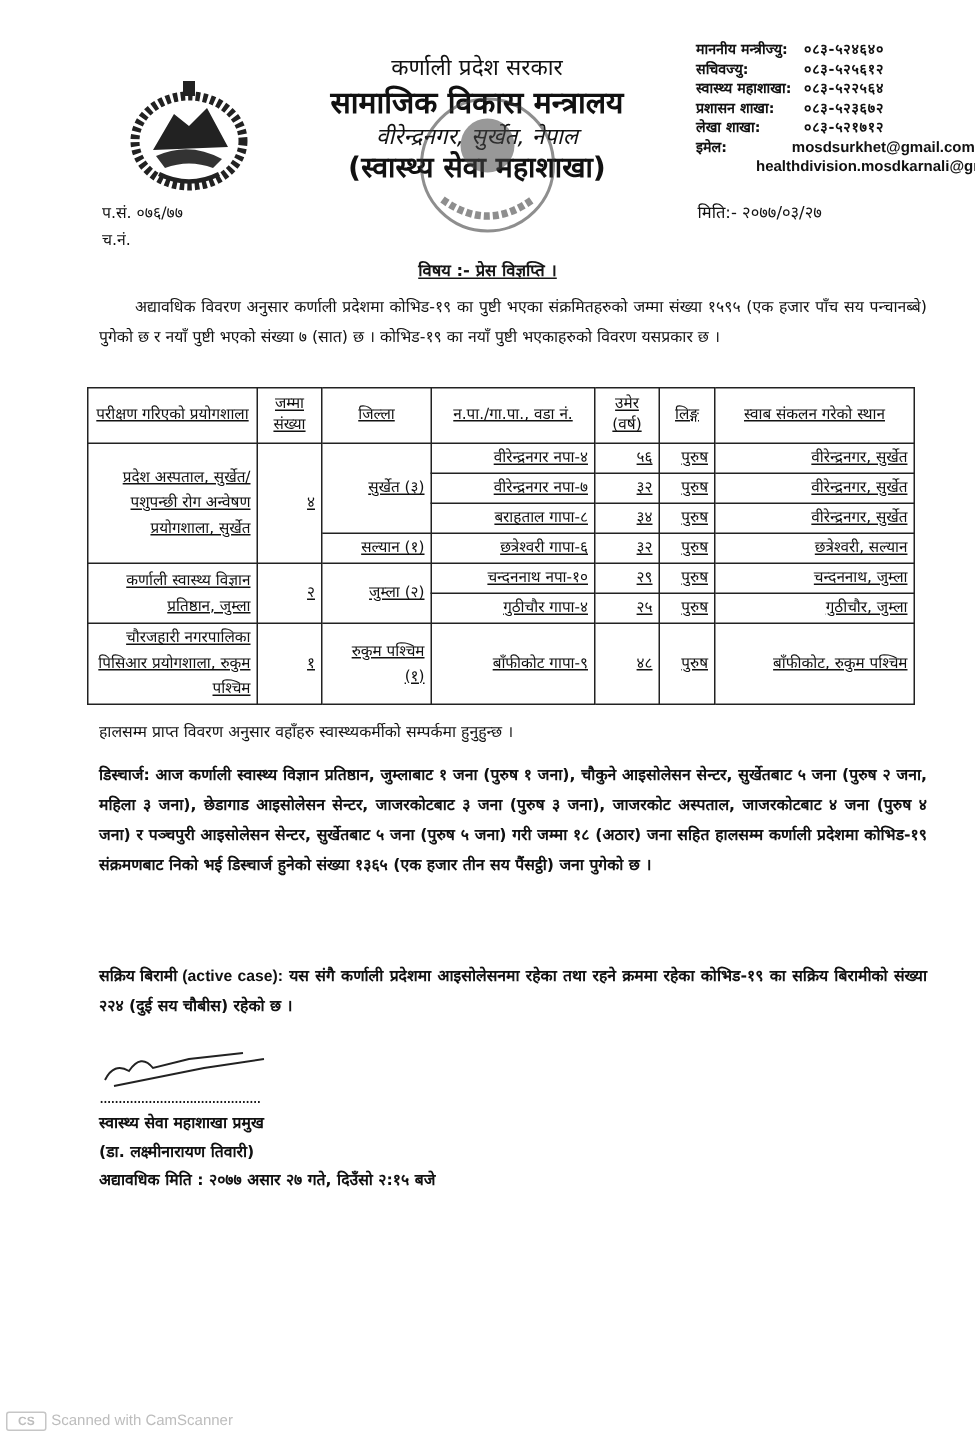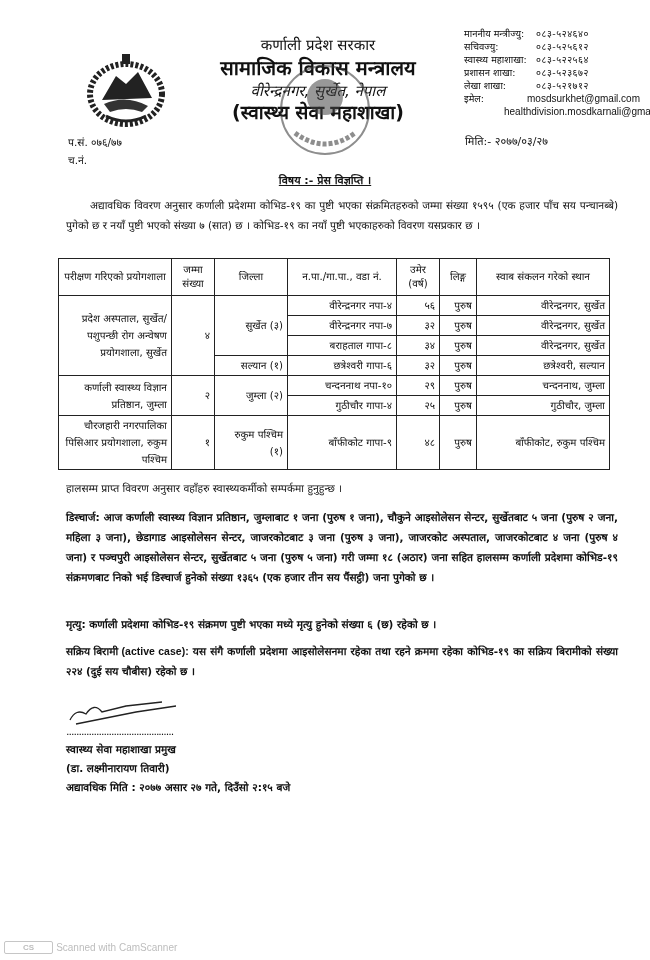--- a/index.html
+++ b/index.html
@@ -8,46 +8,46 @@
     font-family: "DejaVu Sans", sans-serif; color:#161616;
   }
   .page { position:absolute; left:0; top:0; width:650px; height:676px; }
   .logo { position:absolute; left:82px; top:50px; width:88px; height:80px; }
   .hdr { position:absolute; left:188px; top:35px; width:260px; text-align:center; color:#111; }
   .hdr .l1 { font-size:15px; line-height:20px; font-weight:normal; }
   .hdr .l2 { font-size:20px; line-height:26px; font-weight:bold; }
   .hdr .l3 { font-size:15px; line-height:21px;font-style:italic; }
   .hdr .l4 { font-size:19px; line-height:21px; font-weight:bold; }
   .stamp { position:absolute; left:270px; top:55px; width:110px; height:110px; opacity:0.55; }
-  .contacts { position:absolute; left:464px; top:27px; width:186px; font-size:9.5px; line-height:13px; font-weight:normal; color:#111; }
+  .contacts { position:absolute; left:464px; top:27px; width:186px; font-size:9.5px; line-height:13px; font-weight:bold; color:#111; }
   .contacts .row { display:flex; }
   .contacts .lbl { width:72px; white-space:nowrap; }
   .contacts .val { flex:1; letter-spacing:0.5px; }
   .contacts .mail { font-family:"Liberation Sans", sans-serif; font-size:10px; white-space:nowrap;padding-left:40px; }
   .date { position:absolute; left:465px; top:133px; font-size:11px; color:#111; }
   .refno { position:absolute; left:68px; top:133px; font-size:10.5px; line-height:18px; color:#111; }
   .subject { position:absolute; left:0; width:650px; top:172px; text-align:center; font-size:11px; font-weight:bold; }
   .subject span { text-decoration:underline; }
   .para { position:absolute; left:66px; width:552px; font-size:10.5px; line-height:20px; text-align:justify; color:#111; }
   .p1 { top:195px; text-indent:24px; }
-  table.cases { position:absolute; left:58px; top:258px; width:552px; border-collapse:collapse; font-size:10.2px; color:#111; }
+  table.cases { position:absolute; left:58px; top:258px; width:552px; border-collapse:collapse; font-size:10.2px; color:#111;text-decoration:underline; }
   table.cases th, table.cases td { border:1px solid #222; padding:1px 4px; vertical-align:middle; }
   table.cases th { font-weight:normal; text-align:center; line-height:14px; height:34px; }
   table.cases td { line-height:17px;text-align:right; }
   .c { text-align:center; }
   .after { top:478px; }
   .p2 { top:507px; font-weight:bold; }
   .p3 { top:614px; font-weight:bold; }
   .p4 { top:641px; font-weight:bold; }
   .p4 .en { font-family:"Liberation Sans", sans-serif; }
   .sig { position:absolute; left:66px; top:698px; width:120px; height:30px; }
   .dots { position:absolute; left:66px; top:725px; font-size:11px; letter-spacing:-1px; }
   .signer { position:absolute; left:66px; top:740px; font-size:10.5px; line-height:19px; font-weight:bold; color:#111; }
   .watermark { position:absolute; left:4px; top:941px; font-size:10px; color:#bdbdbd; display:flex; align-items:center; font-family:"Liberation Sans", sans-serif; }
-  .cs-icon { border:1.5px solid #c6c6c6; border-radius:2px; padding:0 18px; font-size:8px; font-weight:bold; margin-right:3px; line-height:11px; color:#bdbdbd; }
+  .cs-icon { border:1.5px solid #c6c6c6; border-radius:2px; padding:0 7px; font-size:8px; font-weight:bold; margin-right:3px; line-height:11px; color:#bdbdbd; }
 </style>
 </head>
 <body>
 
 <div class="page">
 
   <svg class="logo" viewBox="0 0 88 80">
     <ellipse cx="44" cy="44" rx="36" ry="30" fill="none" stroke="#222" stroke-width="6" stroke-dasharray="3 2"></ellipse>
     <path d="M20 50 L34 26 L44 34 L56 22 L70 48 Z" fill="#222"></path>
     <path d="M22 54 Q44 44 66 56 L60 62 Q44 56 28 62 Z" fill="#333"></path>
@@ -168,21 +168,20 @@
         <td>बाँफीकोट गापा-९</td>
         <td>४८</td>
         <td>पुरुष</td>
         <td>बाँफीकोट, रुकुम पश्चिम</td>
       </tr>
     </tbody>
   </table>
 
   <div class="para after">हालसम्म प्राप्त विवरण अनुसार वहाँहरु स्वास्थ्यकर्मीको सम्पर्कमा हुनुहुन्छ ।</div>
   <div class="para p2">डिस्चार्ज: आज कर्णाली स्वास्थ्य विज्ञान प्रतिष्ठान, जुम्लाबाट १ जना (पुरुष १ जना), चौकुने आइसोलेसन सेन्टर, सुर्खेतबाट ५ जना (पुरुष २ जना, महिला ३ जना), छेडागाड आइसोलेसन सेन्टर, जाजरकोटबाट ३ जना (पुरुष ३ जना), जाजरकोट अस्पताल, जाजरकोटबाट ४ जना (पुरुष ४ जना) र पञ्चपुरी आइसोलेसन सेन्टर, सुर्खेतबाट ५ जना (पुरुष ५ जना) गरी जम्मा १८ (अठार) जना सहित हालसम्म कर्णाली प्रदेशमा कोभिड-१९ संक्रमणबाट निको भई डिस्चार्ज हुनेको संख्या १३६५ (एक हजार तीन सय पैंसट्ठी) जना पुगेको छ ।</div>
-  <div class="para p3">मृत्यु: कर्णाली प्रदेशमा कोभिड-१९ संक्रमण पुष्टी भएका मध्ये मृत्यु हुनेको संख्या ६ (छ) रहेको छ ।</div>
   <div class="para p4"><span class="en">सक्रिय बिरामी (active case):</span><span> यस संगै कर्णाली प्रदेशमा आइसोलेसनमा रहेका तथा रहने क्रममा रहेका कोभिड-१९ का सक्रिय बिरामीको संख्या २२४ (दुई सय चौबीस) रहेको छ ।</span></div>
 
   <svg class="sig" viewBox="0 0 120 30">
     <path d="M4 22 Q10 10 20 16 Q28 4 36 14 L60 8 L96 4 M10 26 L70 14 L110 8" stroke="#222" stroke-width="1.3" fill="none"></path>
   </svg>
   <div class="dots">...........................................</div>
   <div class="signer">
     <div>स्वास्थ्य सेवा महाशाखा प्रमुख</div>
     <div>(डा. लक्ष्मीनारायण तिवारी)</div>
     <div>अद्यावधिक मिति : २०७७ असार २७ गते, दिउँसो २:१५ बजे</div>

